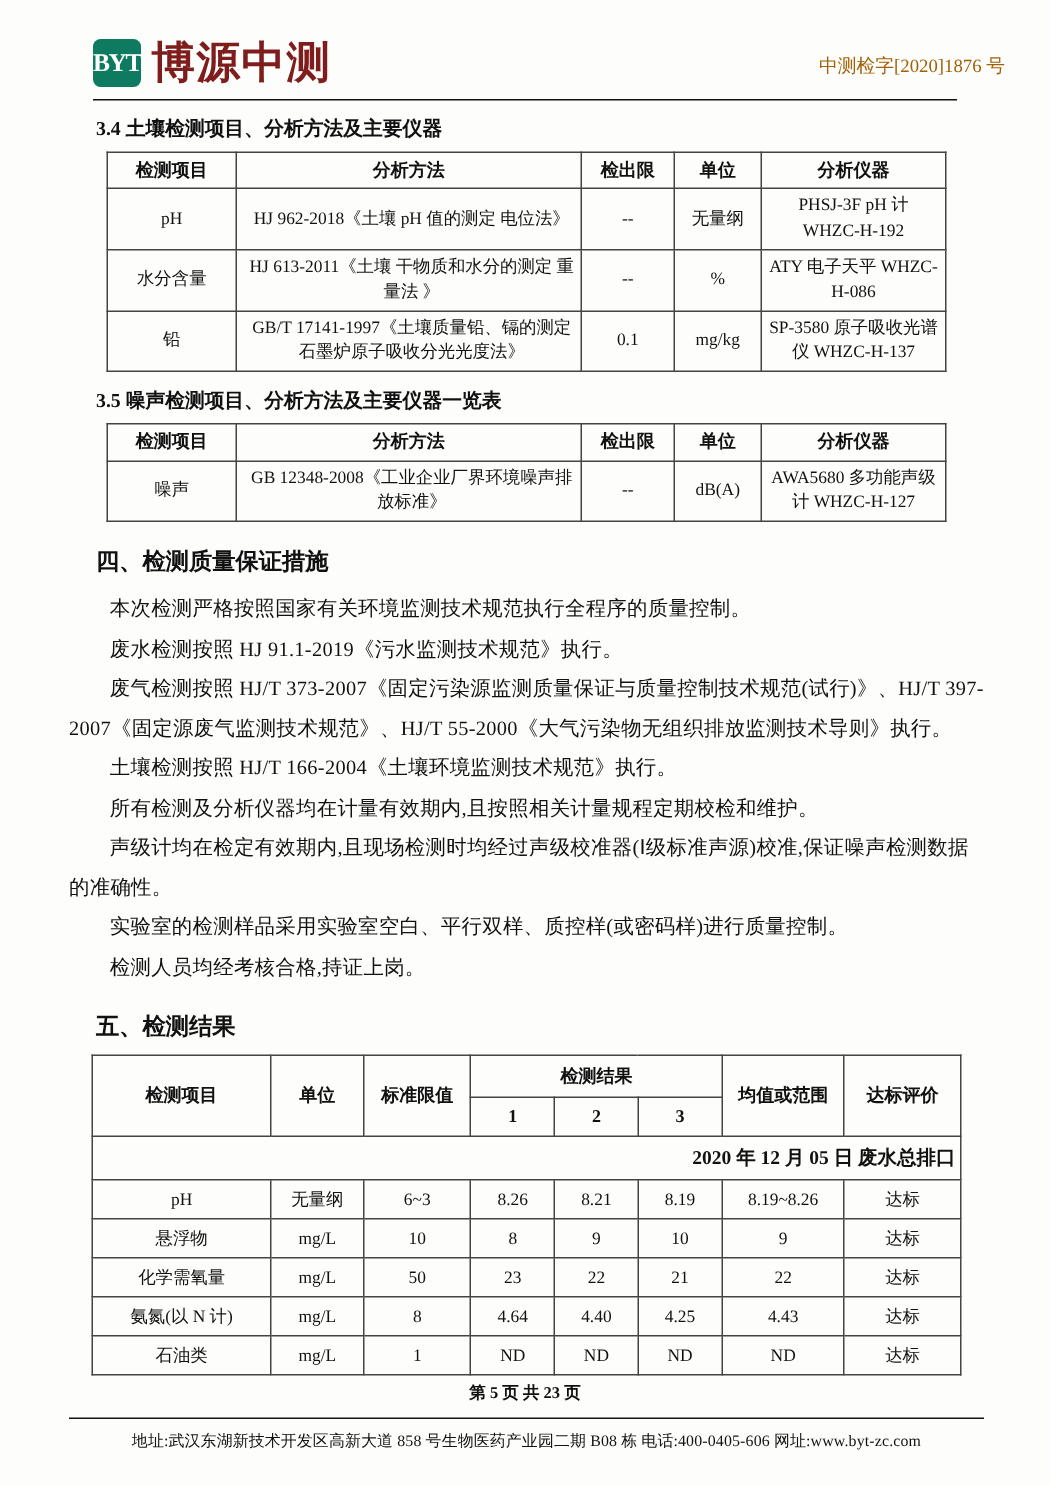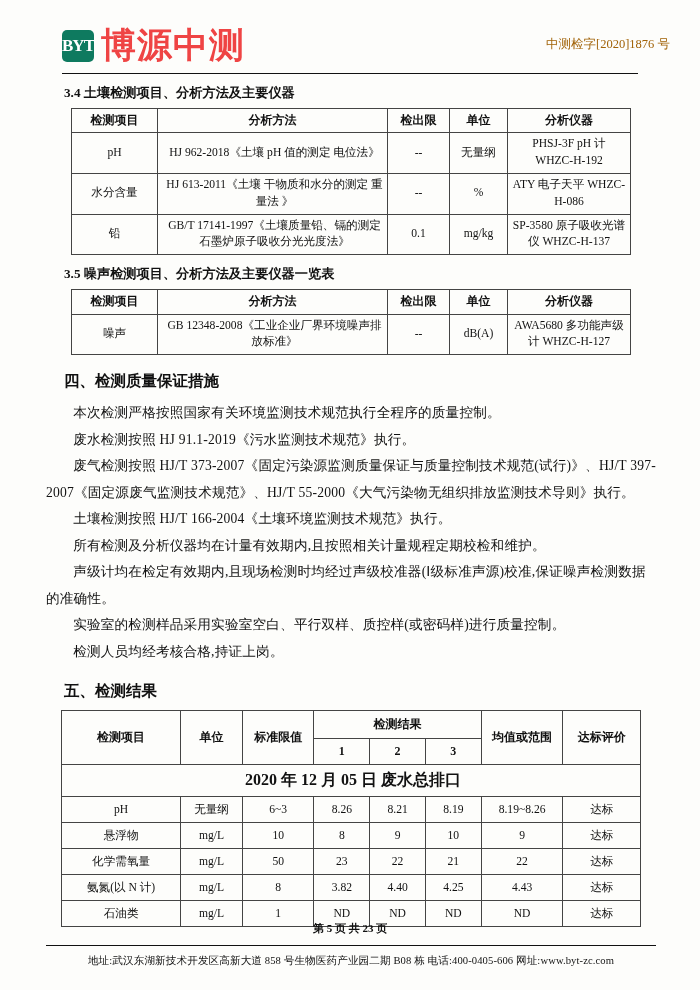--- a/index.html
+++ b/index.html
@@ -33,23 +33,23 @@
     border-radius: 5px;
     background: #0e7a5f;
     color: #fff;
     font-family: "Liberation Serif", serif;
     font-size: 17px;
     font-weight: bold;
     letter-spacing: -1px;
     display: flex; align-items: center; justify-content: center;
   }
   .logo-text {
-    font-size: 35px;
-    font-weight: bold;
-    color: #ef4444;
+    font-size: 29px;
+    font-weight: bold;
+    color: #7f1d1d;
     letter-spacing: 1px;
     font-family: "Liberation Serif", serif;
   }
   .doc-no {
     font-size: 12.5px;
     color: #a16207;
     margin-top: 14px;
     white-space: nowrap;
   }
   .rule {
@@ -118,24 +118,24 @@
     font-size: 11.6px;
   }
   table.res td {
     border: 1px solid #444;
     padding: 5px 3px;
     text-align: center;
     vertical-align: middle;
   }
   table.res td.hd { font-weight: bold; font-size: 12px; }
   table.res td.grouprow {
-    text-align: center;
+    text-align: right;
     font-weight: bold;
     padding-left: 7px;
-    font-size: 16px;
+    font-size: 13px;
   }
 
   
   .pagenum {
     position: absolute;
     bottom: 54px;
     left: 0; right: 0;
     text-align: center;
     font-size: 11px;
     font-weight: bold;
@@ -292,21 +292,21 @@
           <td>23</td>
           <td>22</td>
           <td>21</td>
           <td>22</td>
           <td>达标</td>
         </tr>
         <tr>
           <td>氨氮(以 N 计)</td>
           <td>mg/L</td>
           <td>8</td>
-          <td>3.82</td>
+          <td>4.64</td>
           <td>4.40</td>
           <td>4.25</td>
           <td>4.43</td>
           <td>达标</td>
         </tr>
         <tr>
           <td>石油类</td>
           <td>mg/L</td>
           <td>1</td>
           <td>ND</td>

